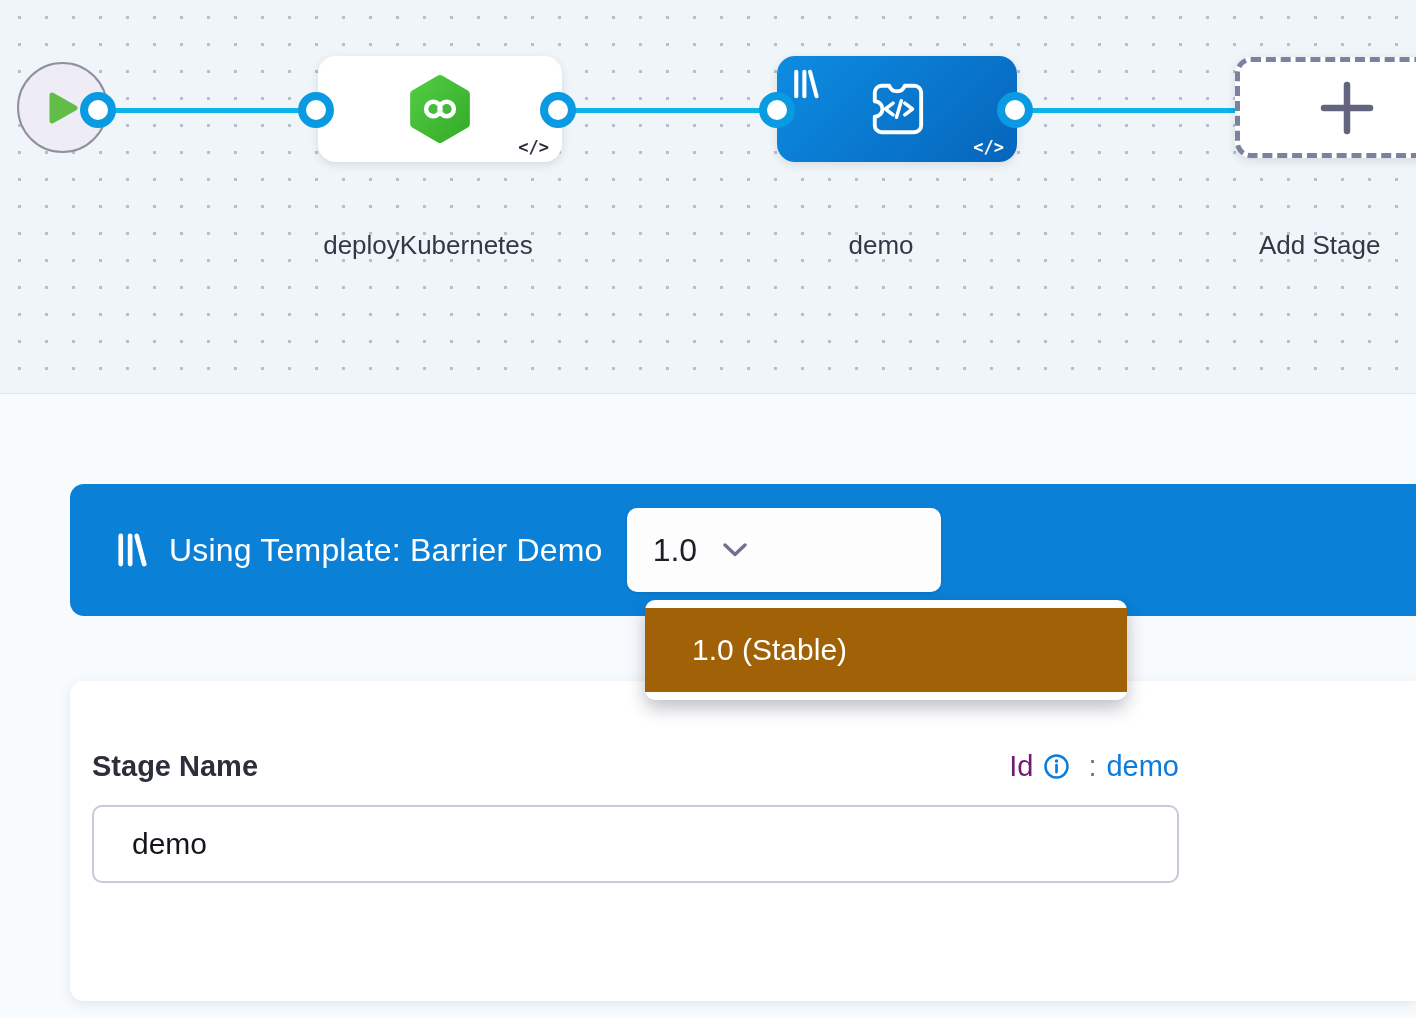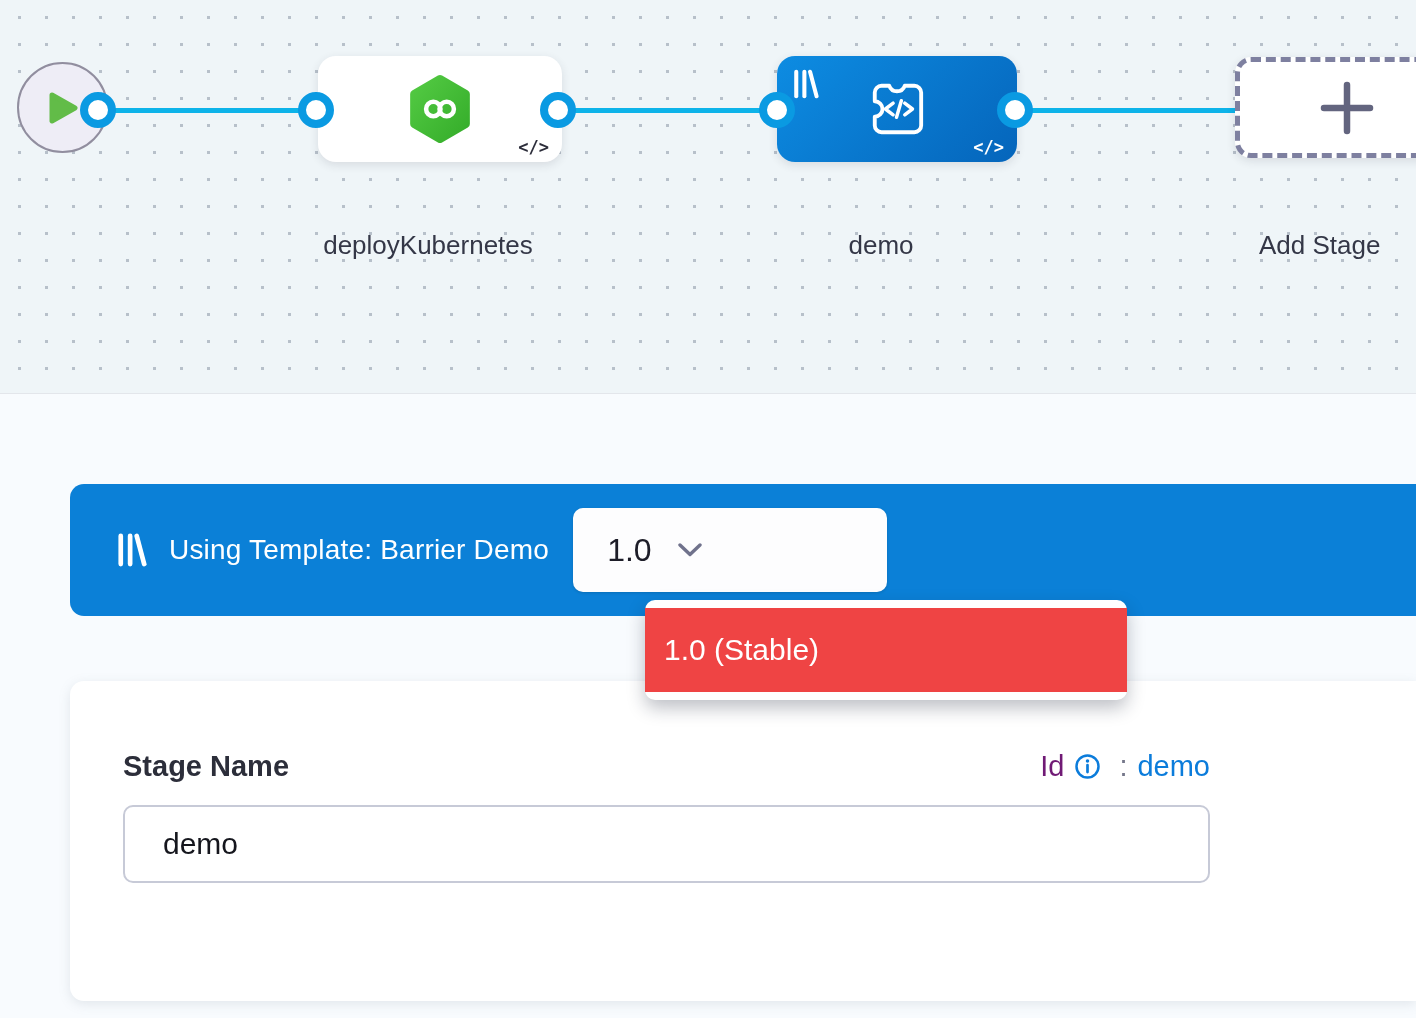--- a/index.html
+++ b/index.html
@@ -42,41 +42,41 @@
   .stage-label { position:absolute; top:215px; font-size:26px; line-height:60px;
     color:#343747; font-weight:500; text-align:center; }
   .label-k8s { left:308px; width:240px; word-break:break-all; }
   .label-demo { left:781px; width:200px; }
   .label-add { left:1259px; width:260px; text-align:left; white-space:nowrap; }
 
   
   .template-bar { position:absolute; left:70px; right:0; top:484px; height:132px;
     background:#0b80d7; border-radius:14px 0 0 14px;
     display:flex; align-items:center; padding-left:47px; z-index:2; }
-  .bar-title { color:#ffffff; font-size:28px; font-weight:500; margin-left:22px; letter-spacing:.2px; }
+  .bar-title { color:#ffffff; font-size:32px; font-weight:500; margin-left:22px; letter-spacing:.2px; }
   .version-btn { margin-left:24px; width:314px; height:84px; background:#fdfdfe;
-    border:none; border-radius:10px; display:flex; align-items:center; padding:0 34px;
+    border:none; border-radius:10px; display:flex; align-items:center; padding:0 26px;
     cursor:pointer; box-shadow:0 1px 3px rgba(0,0,0,.15); }
   .version-num { font-size:32px; color:#1d1d28; font-weight:500; }
   .stable-badge { margin-left:24px; background:#cbf1fd; color:#0b7ad1; font-weight:bold;
     font-size:23px; letter-spacing:1.2px; padding:10px 17px; border-radius:8px; }
   .version-btn svg { margin-left:26px; }
 
   
   .dropdown { position:absolute; left:645px; top:600px; width:482px; height:100px;
     background:#ffffff; border-radius:10px; padding:8px 0; z-index:8;
     box-shadow:0 8px 18px rgba(20,30,50,.28); }
-  .dropdown-item { height:84px; background:#ef4444; color:#ffffff; font-size:30px;
-    display:flex; align-items:center; padding-left:19px; cursor:pointer; }
+  .dropdown-item { height:84px; background:#a16207; color:#ffffff; font-size:30px;
+    display:flex; align-items:center; padding-left:47px; cursor:pointer; }
 
   
   .card { position:absolute; left:70px; right:0; top:681px; height:320px;
     background:#ffffff; border-radius:14px 0 0 14px;
     box-shadow:0 3px 12px rgba(130,136,148,.18); z-index:1; }
-  .card-inner { margin-left:53px; width:1087px; padding-top:66px; }
+  .card-inner { margin-left:22px; width:1087px; padding-top:66px; }
   .form-row { display:flex; justify-content:space-between; align-items:flex-end; height:36px; }
   .field-label { font-size:29px; font-weight:bold; color:#2c2e3a; }
   .id-group { display:flex; align-items:center; gap:10px; }
   .id-label { font-size:29px; color:#701a75; font-weight:500; }
   .id-colon { font-size:29px; color:#75778a; margin-left:8px; }
   .id-value { font-size:29px; color:#0b7cdb; font-weight:500; }
   .text-input { margin-top:22px; width:1087px; height:78px; border:2px solid #c7cad7;
     border-radius:10px; font-size:30px; color:#15161d; padding-left:38px;
     font-family:"Liberation Sans","DejaVu Sans",sans-serif; background:#ffffff; outline:none; }
 </style>

